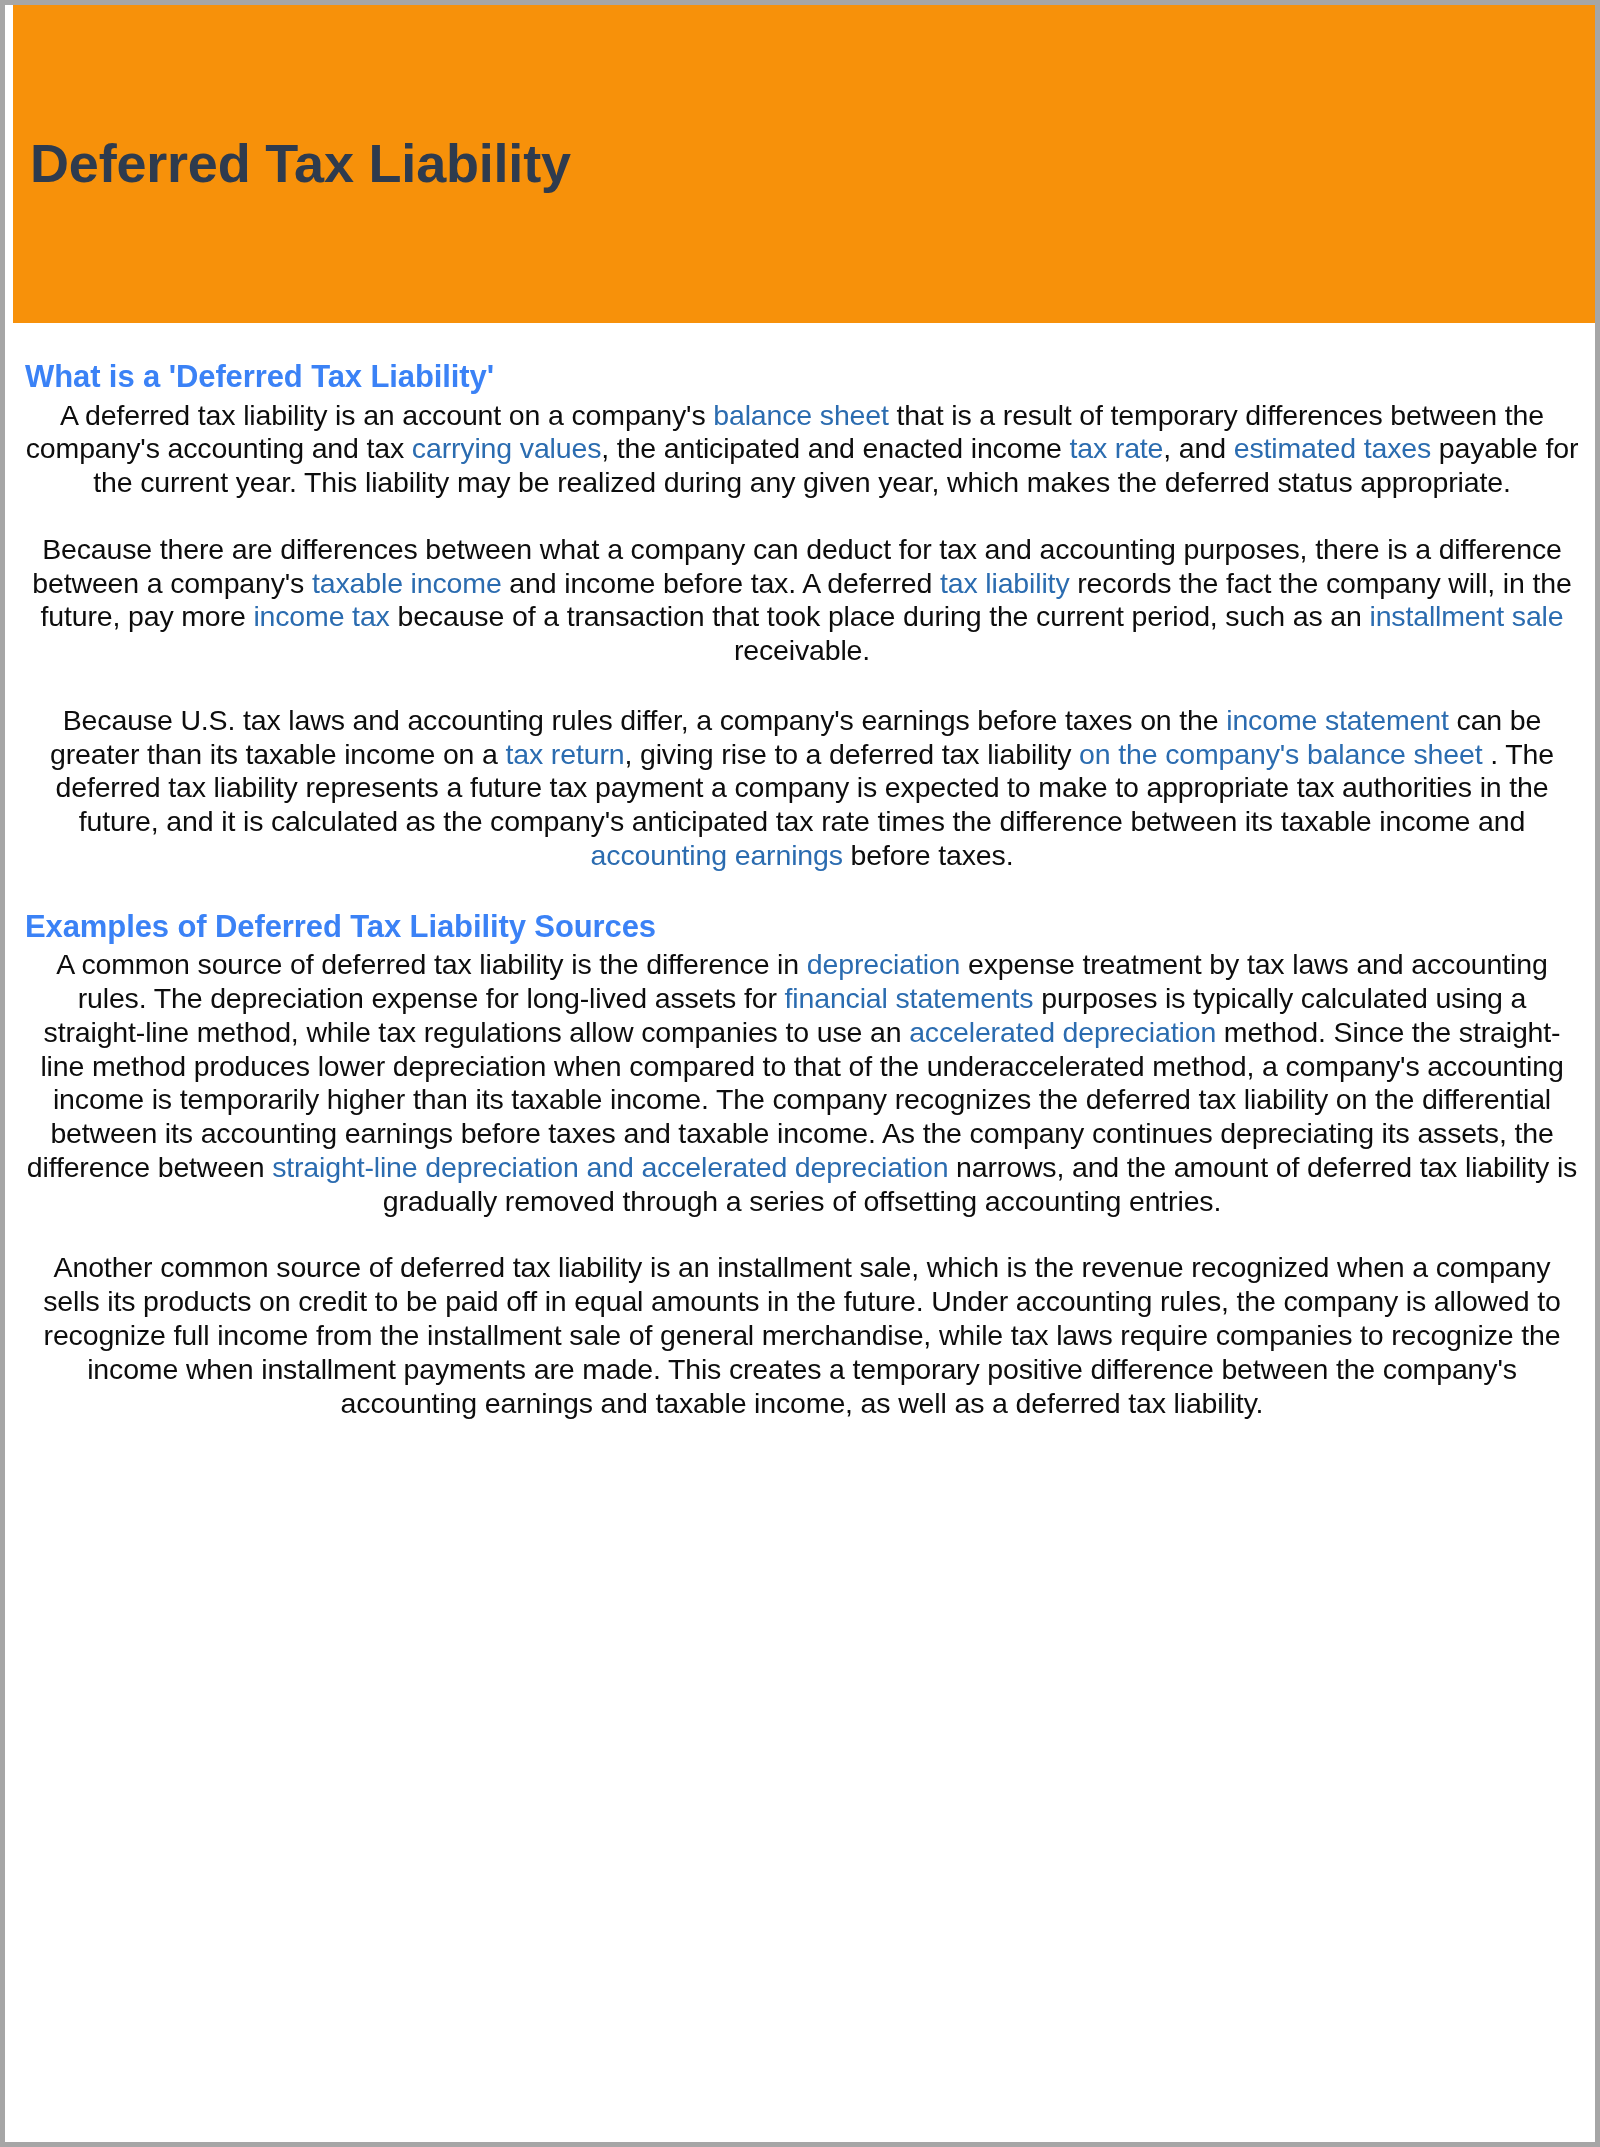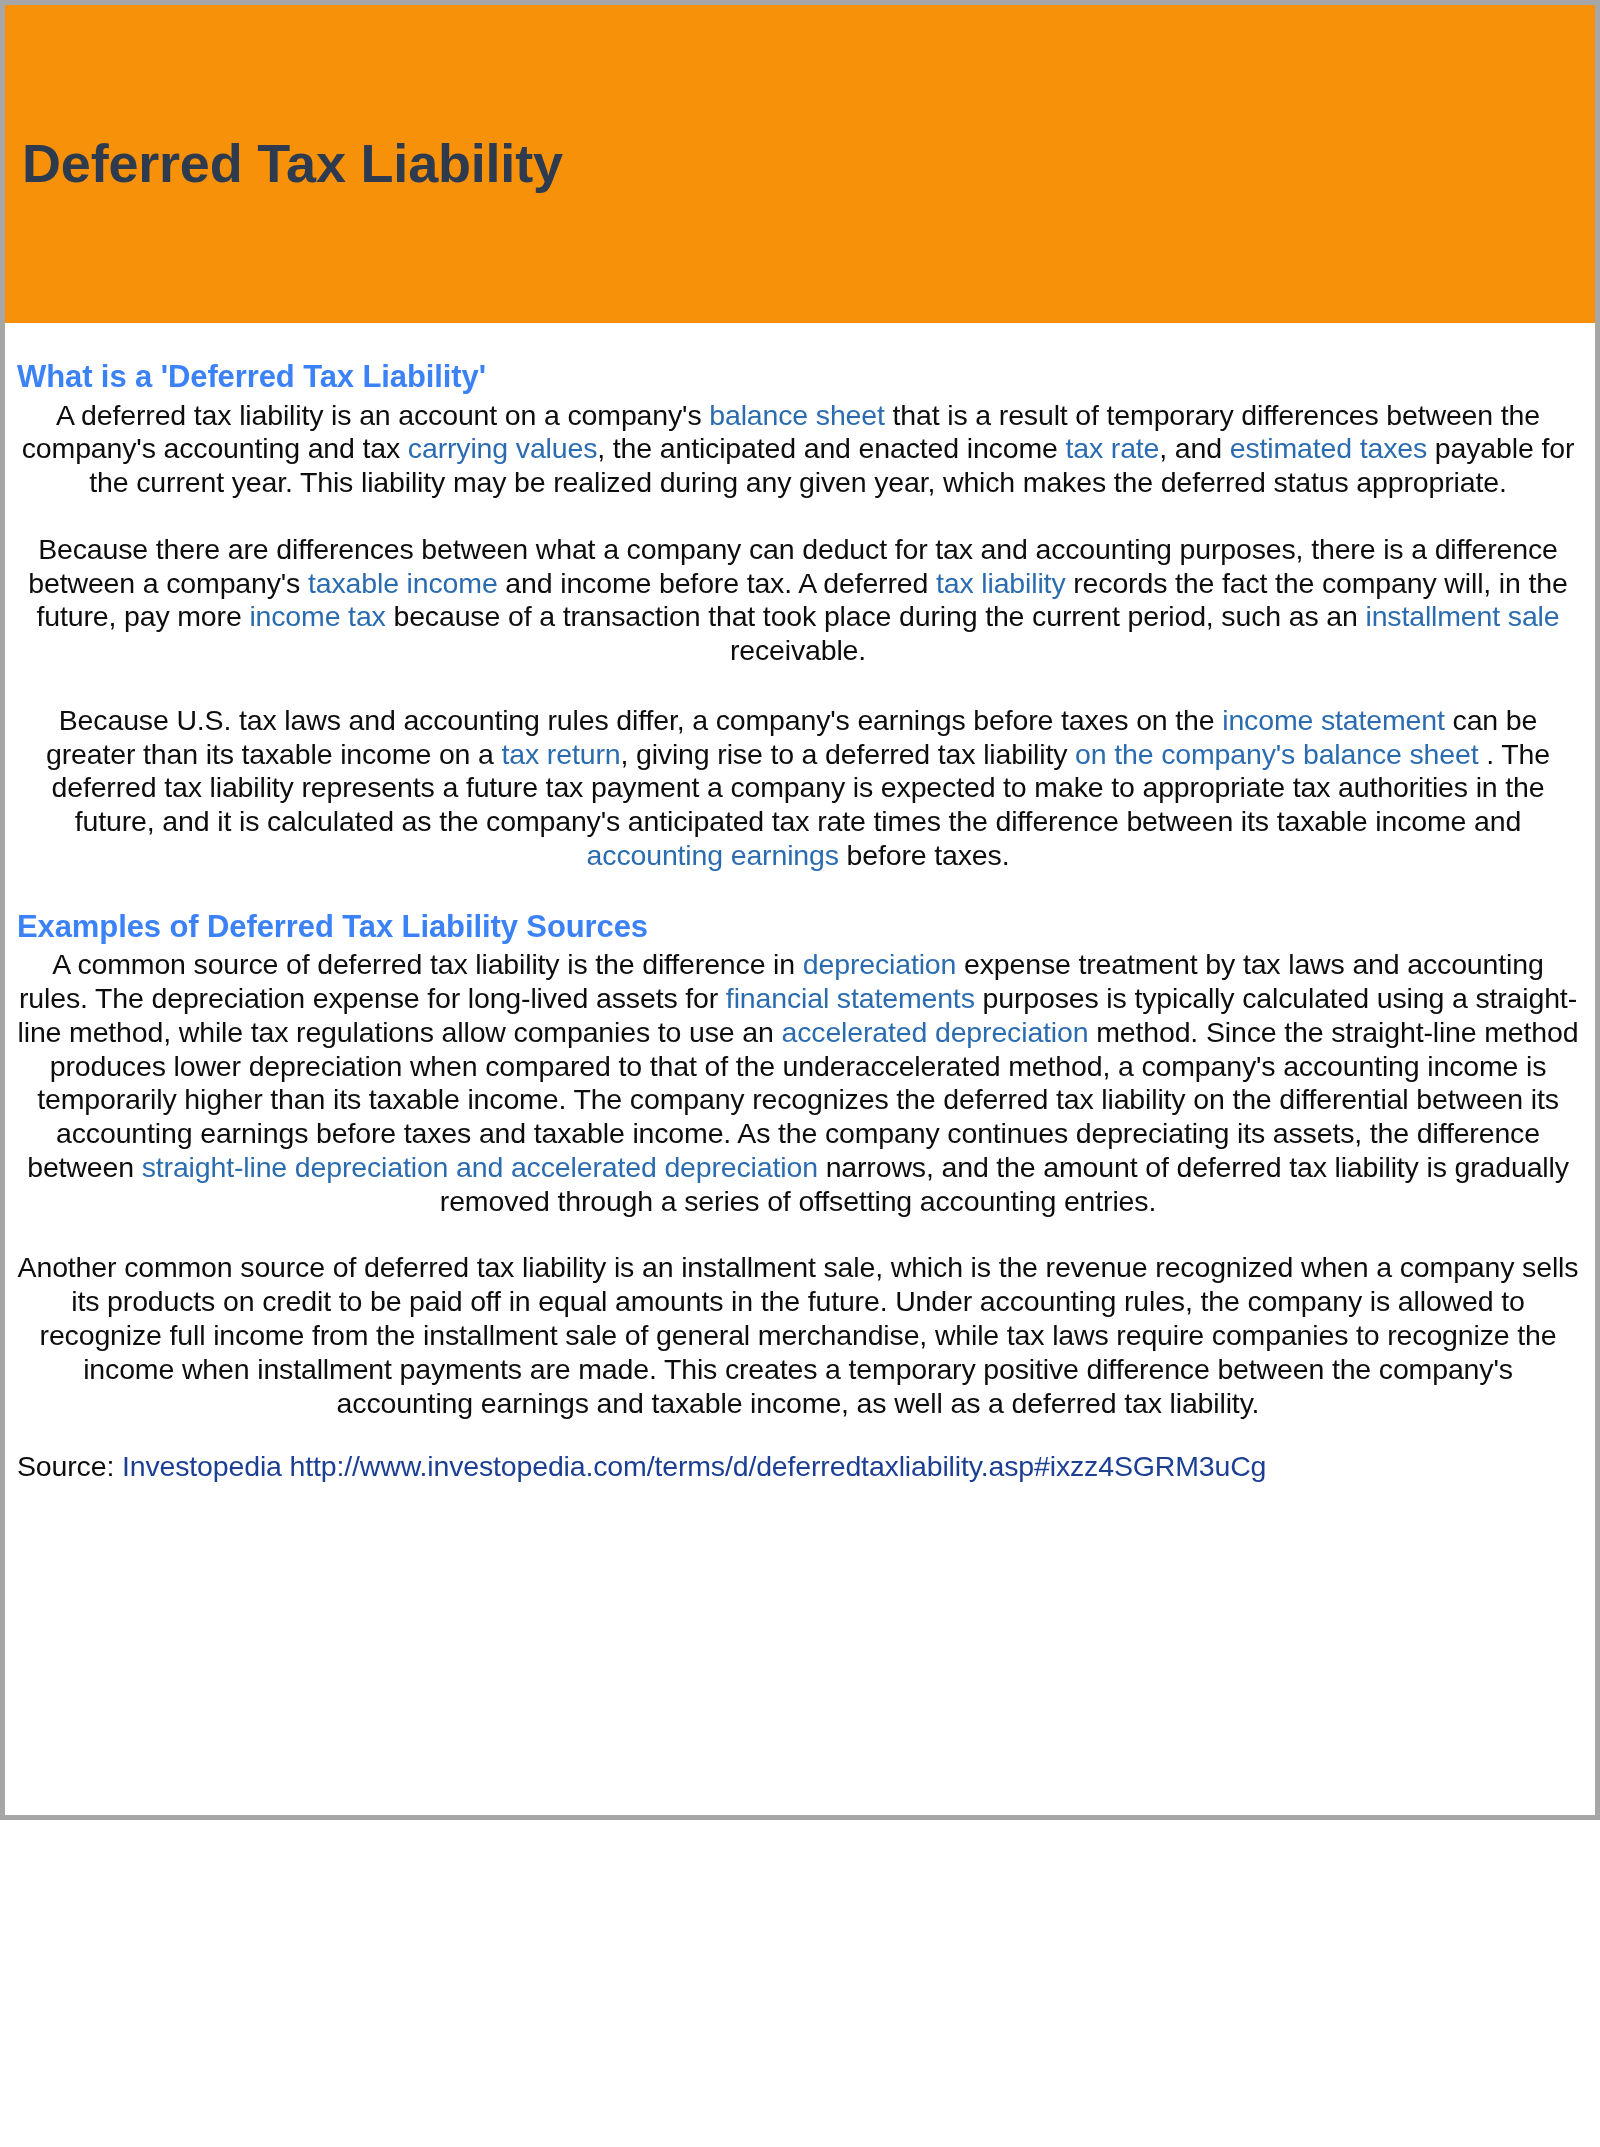--- a/index.html
+++ b/index.html
@@ -8,26 +8,27 @@
     background: #ffffff;
   }
   body {
     width: 1600px;
     height: 2147px;
     font-family: "Liberation Sans", sans-serif;
   }
   .page {
     box-sizing: border-box;
     width: 1600px;
-    height: 1820px;
+    height: 2147px;
     border: 5px solid #a6a6a6;
     background: #ffffff;
     display: flex;
     flex-direction: column;
     overflow: hidden;
+    padding-left: 8px;
   }
   .header-banner {
     background: #F7910A;
     height: 318px;
     flex: 0 0 318px;
     position: relative;
   }
   .header-title {
     position: absolute;
     left: 17px;
@@ -105,18 +106,15 @@
 
     <div class="gap-section"></div>
 
     <h2 class="section-heading">Examples of Deferred Tax Liability Sources</h2>
     <p class="body-para"><span>A common source of deferred tax liability is the difference in </span><a class="lnk" href="#">depreciation</a><span> expense treatment by tax laws and accounting rules. The depreciation expense for long-lived assets for </span><a class="lnk" href="#">financial statements</a><span> purposes is typically calculated using a straight-line method, while tax regulations allow companies to use an </span><a class="lnk" href="#">accelerated depreciation</a><span> method. Since the straight-line method produces lower depreciation when compared to that of the underaccelerated method, a company's accounting income is temporarily higher than its taxable income. The company recognizes the deferred tax liability on the differential between its accounting earnings before taxes and taxable income. As the company continues depreciating its assets, the difference between </span><a class="lnk" href="#">straight-line depreciation and accelerated depreciation</a><span> narrows, and the amount of deferred tax liability is gradually removed through a series of offsetting accounting entries.</span></p>
     <div class="gap"></div>
     <p class="body-para"><span>Another common source of deferred tax liability is an installment sale, which is the revenue recognized when a company sells its products on credit to be paid off in equal amounts in the future. Under accounting rules, the company is allowed to recognize full income from the installment sale of general merchandise, while tax laws require companies to recognize the income when installment payments are made. This creates a temporary positive difference between the company's accounting earnings and taxable income, as well as a deferred tax liability.</span></p>
 
     <div class="gap-small"></div>
 
-    <div class="source-line">
-      <span>Source: </span><a class="source-url" href="#">Investopedia http://www.investopedia.com/terms/d/deferredtaxliability.asp#ixzz4SGRM3uCg</a>
-    </div>
 
   </div>
 </div>
 
 </body></html>

